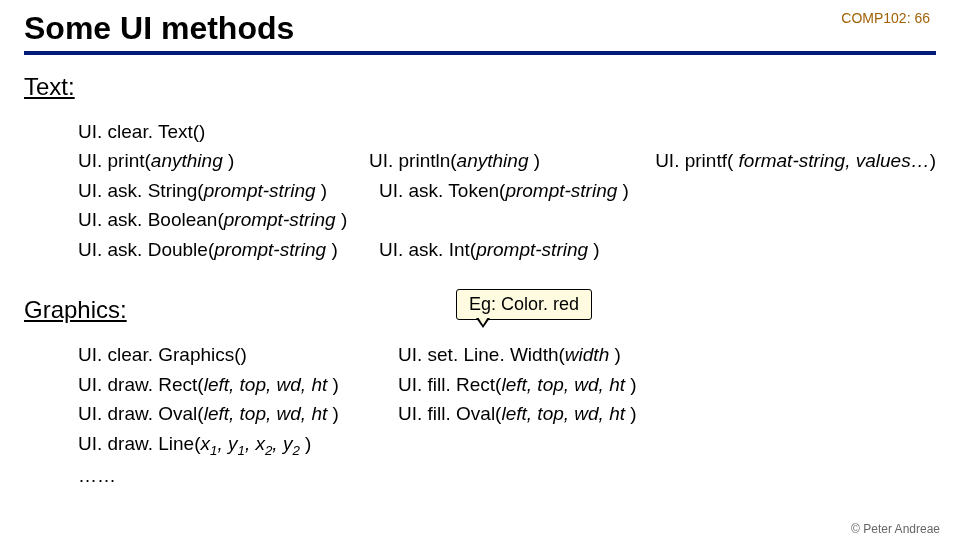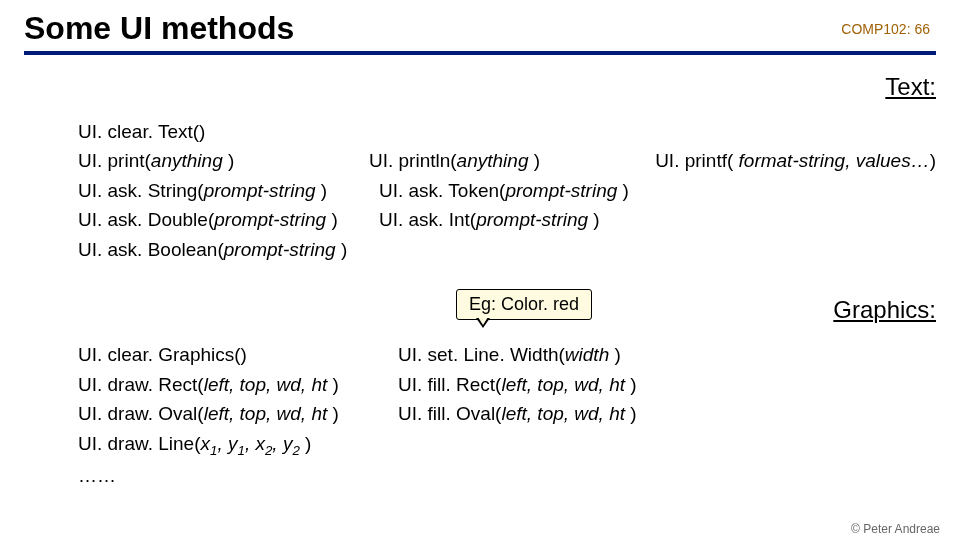--- a/index.html
+++ b/index.html
@@ -7,21 +7,21 @@
   body {
     width: 960px;
     height: 540px;
     background: #fff;
     font-family: Arial, Helvetica, sans-serif;
     color: #000;
     position: relative;
     overflow: hidden;
     padding: 10px 24px 0 24px;
   }
-  .header-row { display:flex; align-items:center; }
+  .header-row { display:flex; align-items:flex-start; }
   .title {
     font-size: 32px;
     font-weight: bold;
     flex: 0 0 auto;
   }
   .spacer { flex:1; }
   .slidenum {
     font-size: 14px;
     color: #a16207;
     padding-right: 6px;
@@ -29,21 +29,20 @@
   .rule {
     height: 4px;
     background: #001a7a;
     margin: 4px 0 18px 0;
     width: 100%;
   }
   .section {
     font-size: 24px;
     text-decoration: underline;
     margin: 0 0 16px 0;
-    text-align: right;
   }
   .methods {
     font-size: 19px;
     margin-left: 54px;
     line-height: 1.55;
   }
   .methods .row { display:flex; gap: 36px; }
   .methods .row > div { white-space: nowrap; }
   .c1 { width: 265px; }
   .c2 { width: 260px; }
@@ -107,25 +106,25 @@
   <div class="row">
     <div class="c1"><span>UI. print(</span><em>anything</em><span> )</span></div>
     <div class="c2"><span>UI. println(</span><em>anything</em><span> )</span></div>
     <div><span>UI. printf( </span><em>format-string, values…</em><span>)</span></div>
   </div>
   <div class="row">
     <div class="c1"><span>UI. ask. String(</span><em>prompt-string</em><span> )</span></div>
     <div class="c2"><span>UI. ask. Token(</span><em>prompt-string</em><span> )</span></div>
   </div>
   <div class="row">
+    <div><span>UI. ask. Boolean(</span><em>prompt-string</em><span> )</span></div>
+  </div>
+  <div class="row">
     <div class="c1"><span>UI. ask. Double(</span><em>prompt-string</em><span> )</span></div>
     <div class="c2"><span>UI. ask. Int(</span><em>prompt-string</em><span> )</span></div>
-  </div>
-  <div class="row">
-    <div><span>UI. ask. Boolean(</span><em>prompt-string</em><span> )</span></div>
   </div>
 </div>
 
 <div class="block2">
   <div class="callout">Eg:  Color. red</div>
   <div class="callout-tail"></div>
   <div class="section">Graphics:</div>
   <div class="methods">
     <div class="row">
       <div class="g1">UI. clear. Graphics()</div>

